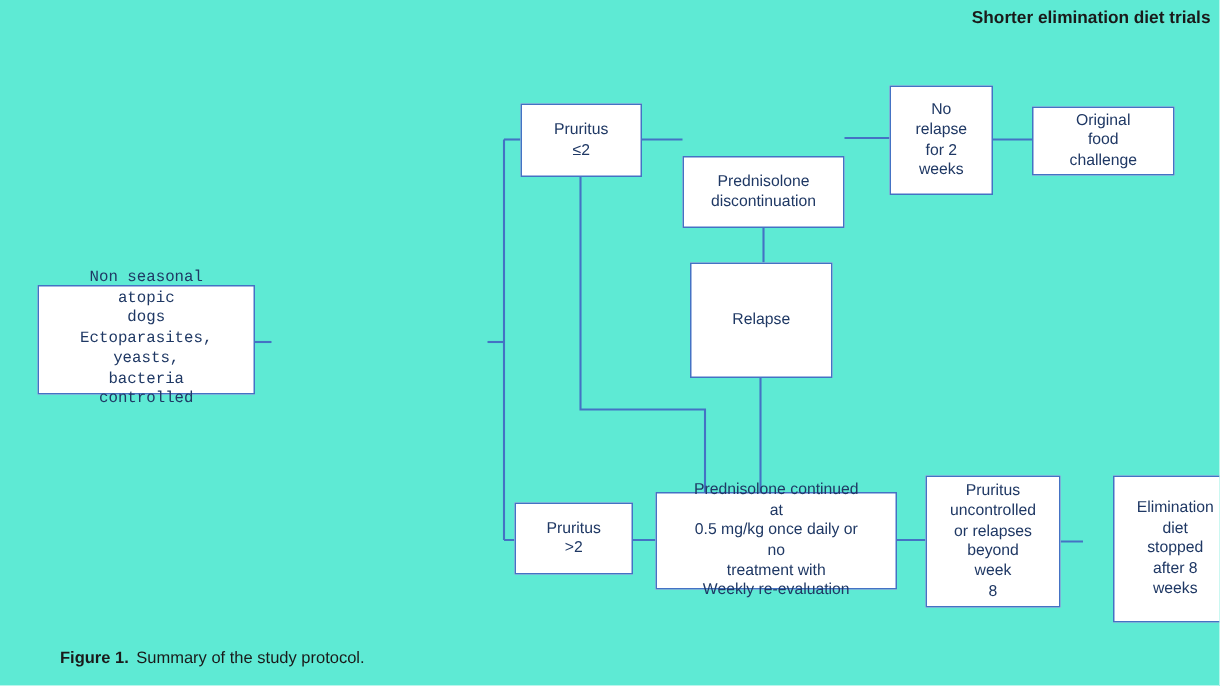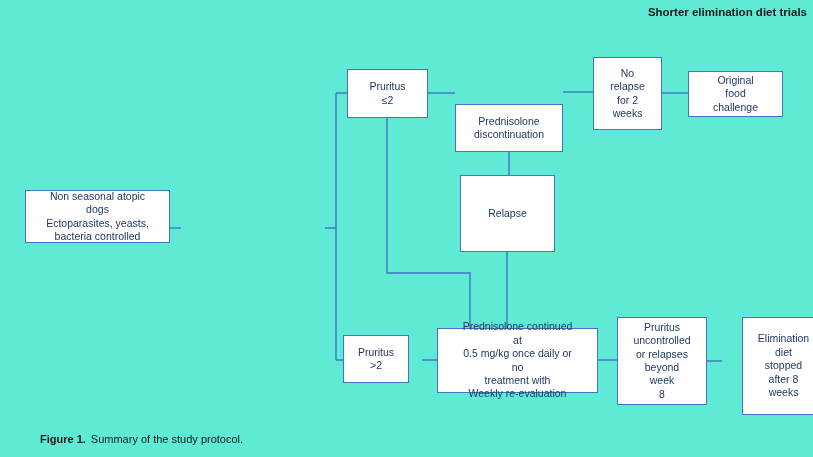--- a/index.html
+++ b/index.html
@@ -29,28 +29,28 @@
     display: flex;
     align-items: center;
     justify-content: center;
     text-align: center;
     color: var(--box-text);
     font-size: 10.5px;
     line-height: 1.28;
     white-space: pre-line;
     padding: 2px 20px;
   }
-  .n1  { left: 25px;  top: 190px; width: 145px; height: 53px; }
+  .n1  { left: 25px;  top: 190px; width: 145px; height: 73px; font-family: Liberation Mono, monospace; }
   .n2  { left: 181px; top: 175px; width: 144px; height: 105px; }
   .n3  { left: 347px; top: 69px;  width: 81px;  height: 49px; }
   .n4  { left: 455px; top: 67px;  width: 108px; height: 48px; margin-top: 37px; }
   .n5  { left: 593px; top: 57px;  width: 69px;  height: 73px; }
   .n6  { left: 688px; top: 71px;  width: 95px;  height: 46px; }
   .n7  { left: 460px; top: 175px; width: 95px;  height: 77px; }
-  .n8  { left: 343px; top: 335px; width: 66px;  height: 48px; }
+  .n8  { left: 343px; top: 335px; width: 79px;  height: 48px; }
   .n9  { left: 437px; top: 328px; width: 161px; height: 65px; justify-content: flex-end; }
   .n10 { left: 617px; top: 317px; width: 90px;  height: 88px; }
   .n11 { left: 742px; top: 317px; width: 83px;  height: 98px; }
   .title {
     position: absolute;
     top: 6px;
     right: 6px;
     font-weight: bold;
     font-size: 11.5px;
     color: var(--title-text);

